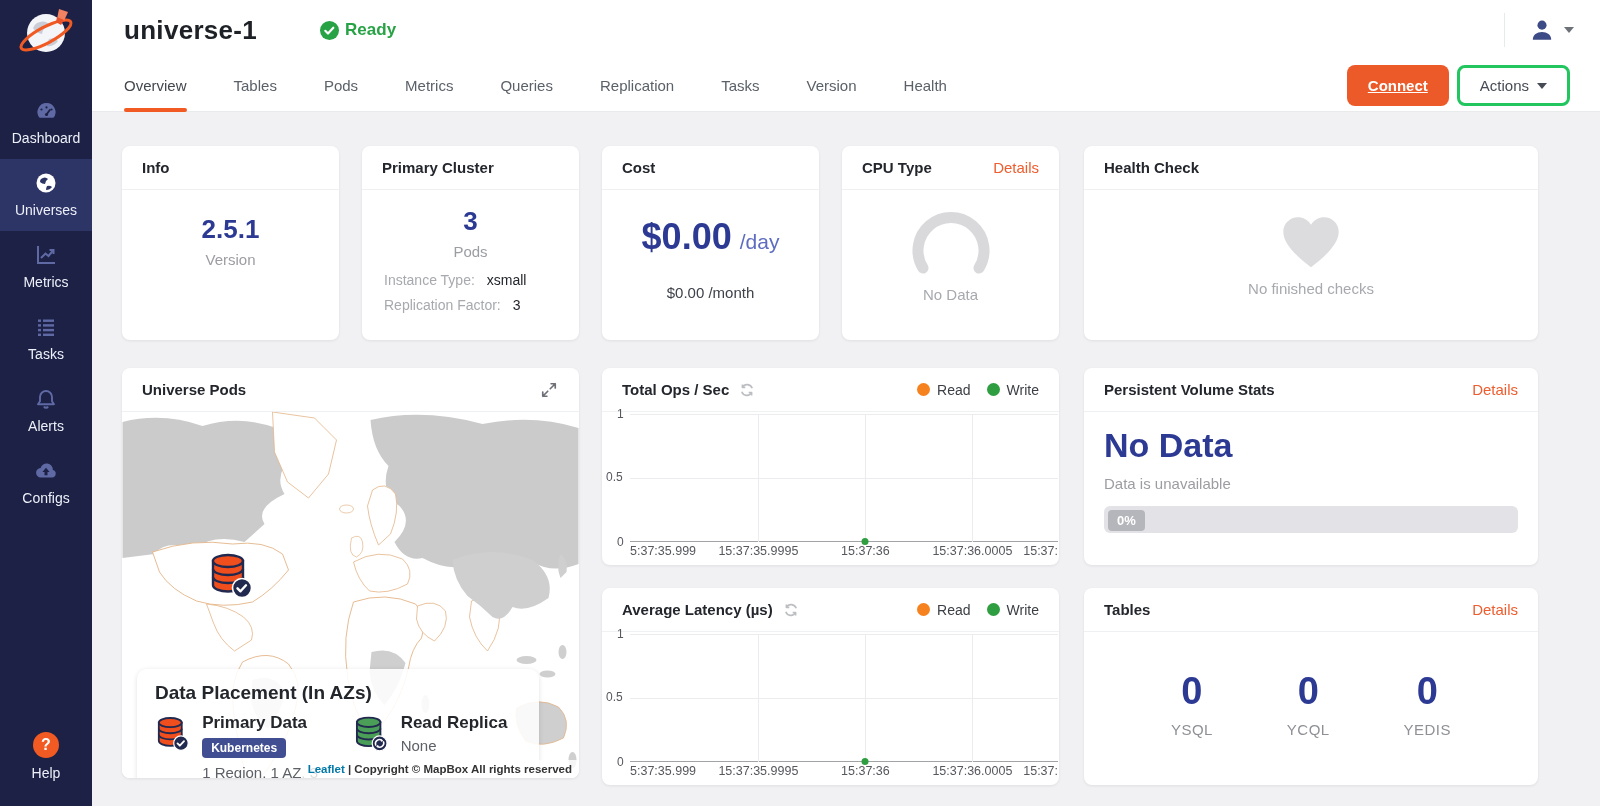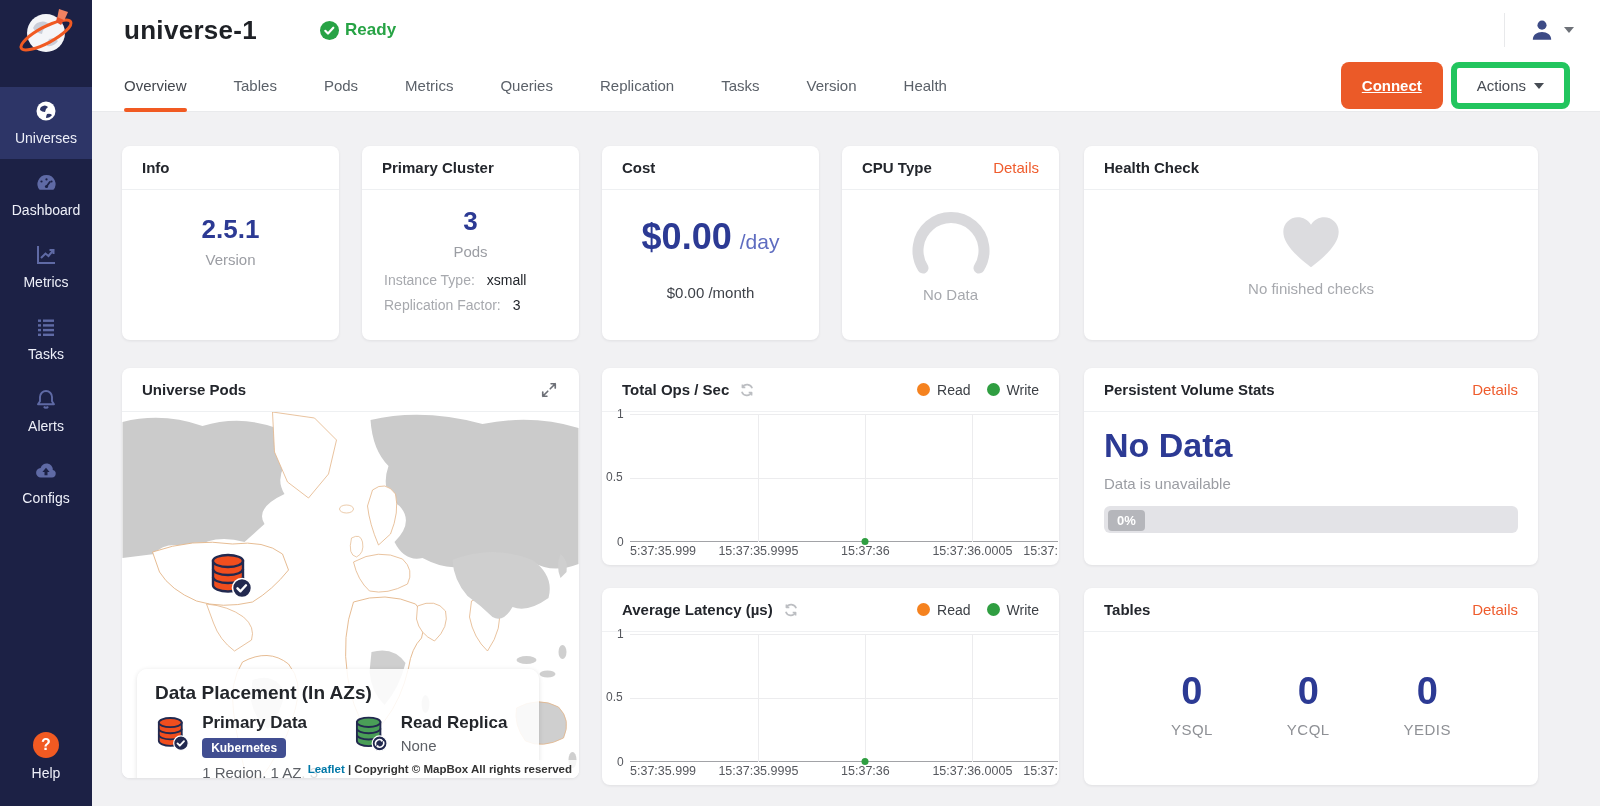--- a/index.html
+++ b/index.html
@@ -27,21 +27,21 @@
 
   
   .tabbar { position:absolute; left:92px; top:60px; width:1508px; height:52px; background:#fff; border-bottom:1px solid #e9eaec; display:flex; align-items:center; }
   .tabs { display:flex; margin-left:32px; gap:47px; height:52px; align-items:stretch; }
   .tab { font-size:15px; color:#5b6169; display:flex; align-items:center; position:relative; cursor:pointer; }
   .tab.active { color:#43474e; }
   .tab.active::after { content:""; position:absolute; left:0; right:0; bottom:0; height:4px; background:#f15a22; border-radius:3px; }
   .tab-actions { margin-left:auto; margin-right:30px; display:flex; gap:8px; }
   .btn { font-size:15px; border-radius:8px; padding:9px 20px; cursor:pointer; border:1px solid transparent; }
   .btn-connect { background:#eb5a28; color:#fff; font-weight:600;text-decoration:underline; }
-  .btn-actions { background:#fff; border:6px solid #22c55e; color:#474c54; display:flex; align-items:center; }
+  .btn-actions { background:#fff; border:3px solid #22c55e; color:#474c54; display:flex; align-items:center; }
   .btn-actions .caret { margin-left:8px; border-top-color:#474c54; }
 
   
   .content { position:absolute; left:92px; top:112px; width:1508px; height:694px; }
   .card { position:absolute; background:#fff; border-radius:8px; box-shadow:0 1px 3px rgba(20,22,40,.08); }
   .card-h { height:44px; display:flex; align-items:center; padding:0 20px; border-bottom:1px solid #eef0f2; font-size:15px; font-weight:bold; color:#23262c; }
   .details-link { margin-left:auto; color:#ef5c2d; font-size:15px; font-weight:normal; cursor:pointer; }
 
   .c-info    { left:30px;  top:34px;  width:217px; height:194px; }
   .c-primary { left:270px; top:34px;  width:217px; height:194px; }
@@ -129,43 +129,43 @@
       <svg width="62" height="54" viewBox="0 0 62 54">
         <circle cx="31" cy="28" r="19" fill="#f4f5f8"></circle>
         <path d="M22 18q8-4 13 2q-7 2-8 9q-6-1-9-6q1-3 4-5z" fill="#c9cdd8"></path>
         <path d="M34 34q6-2 9 2q-4 6-11 5q0-4 2-7z" fill="#c9cdd8"></path>
         <ellipse cx="31" cy="30" rx="28" ry="8" fill="none" stroke="#f15a22" stroke-width="3" transform="rotate(-28 31 30)"></ellipse>
         <path d="M44 4l9 3-4 9-7-2z" fill="#f08261"></path>
         <path d="M42 12l7 3-3 5-5-3z" fill="#e8532a"></path>
       </svg>
     </div>
 
-    <div class="nav-item active">
-      <span class="ico">
-        <svg width="24" height="24" viewBox="0 0 24 24">
-          <circle cx="12" cy="12" r="9.5" fill="currentColor"></circle>
-          <path d="M7 8q4-3 7 0q-3 2-3 5q-3 0-5-2q0-2 1-3z" fill="#2d3567"></path>
-          <path d="M13 15q3-1 5 1q-2 3-6 3q0-2 1-4z" fill="#2d3567"></path>
-        </svg>
-      </span>
-      <span>Universes</span>
-    </div>
-
     <div class="nav-item">
       <span class="ico">
         <svg width="25" height="24" viewBox="0 0 24 24">
           <path d="M12 4a9 9 0 0 0-6.9 14.8h13.8A9 9 0 0 0 12 4z" fill="currentColor"></path>
           <circle cx="7" cy="10.5" r="1.1" fill="#1c2145"></circle>
           <circle cx="12" cy="8.4" r="1.1" fill="#1c2145"></circle>
           <circle cx="17" cy="10.5" r="1.1" fill="#1c2145"></circle>
           <path d="M12 15.5l3.3-4.6" stroke="#1c2145" stroke-width="1.8" stroke-linecap="round"></path>
           <circle cx="12" cy="15.5" r="1.6" fill="#1c2145"></circle>
         </svg>
       </span>
       <span>Dashboard</span>
+    </div>
+
+    <div class="nav-item active">
+      <span class="ico">
+        <svg width="24" height="24" viewBox="0 0 24 24">
+          <circle cx="12" cy="12" r="9.5" fill="currentColor"></circle>
+          <path d="M7 8q4-3 7 0q-3 2-3 5q-3 0-5-2q0-2 1-3z" fill="#2d3567"></path>
+          <path d="M13 15q3-1 5 1q-2 3-6 3q0-2 1-4z" fill="#2d3567"></path>
+        </svg>
+      </span>
+      <span>Universes</span>
     </div>
 
     <div class="nav-item">
       <span class="ico">
         <svg width="24" height="24" viewBox="0 0 24 24" fill="none" stroke="currentColor" stroke-width="2">
           <path d="M4 3v17h17"></path>
           <path d="M7 15l4.5-4.5 3 2.5 5-6"></path>
           <path d="M19.5 11V7h-4"></path>
         </svg>
       </span>

